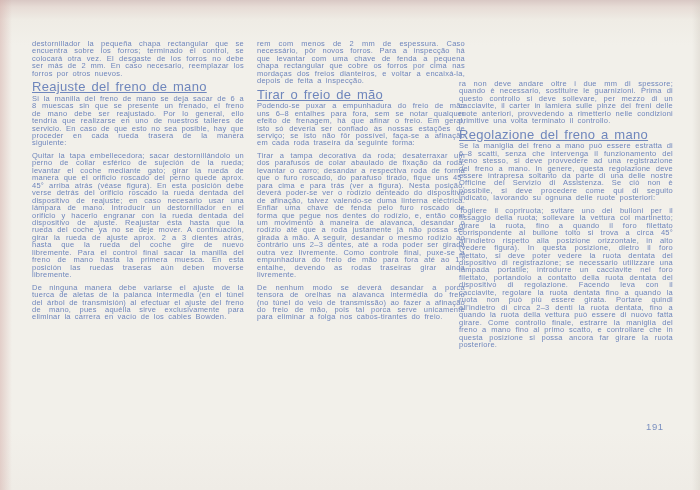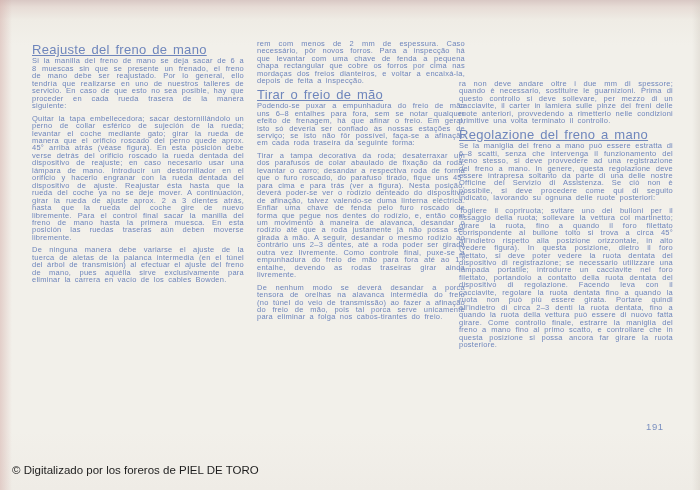--- a/index.html
+++ b/index.html
@@ -55,20 +55,21 @@
     font-size:11.5px;
     color:#1e1e1e;
   }
 </style>
 </head>
 <body>
 
 <div class="scan-page">
 
   <div class="col" id="col-es">
+    <p>destornillador la pequeña chapa rectangular que se encuentra sobre los forros; terminado el control, se colocará otra vez. El desgaste de los forros no debe ser más de 2 mm. En caso necesario, reemplazar los forros por otros nuevos.</p>
     <h2>Reajuste del freno de mano</h2>
     <p>Si la manilla del freno de mano se deja sacar de 6 a 8 muescas sin que se presente un frenado, el freno de mano debe ser reajustado. Por lo general, ello tendría que realizarse en uno de nuestros talleres de servicio. En caso de que esto no sea posible, hay que proceder en cada rueda trasera de la manera siguiente:</p>
     <p>Quitar la tapa embellecedora; sacar destornillándolo un perno de collar esférico de sujeción de la rueda; levantar el coche mediante gato; girar la rueda de manera que el orificio roscado del perno quede aprox. 45° arriba atrás (véase figura). En esta posición debe verse detrás del orificio roscado la rueda dentada del dispositivo de reajuste; en caso necesario usar una lámpara de mano. Introducir un destornillador en el orificio y hacerlo engranar con la rueda dentada del dispositivo de ajuste. Reajustar ésta hasta que la rueda del coche ya no se deje mover. A continuación, girar la rueda de ajuste aprox. 2 a 3 dientes atrás, hasta que la rueda del coche gire de nuevo libremente. Para el control final sacar la manilla del freno de mano hasta la primera muesca. En esta posición las ruedas traseras aún deben moverse libremente.</p>
     <p>De ninguna manera debe variarse el ajuste de la tuerca de aletas de la palanca intermedia (en el túnel del árbol de transmisión) al efectuar el ajuste del freno de mano, pues aquélla sirve exclusivamente para eliminar la carrera en vacío de los cables Bowden.</p>
   </div>
 
   <div class="col" id="col-pt">
     <p>rem com menos de 2 mm de espessura. Caso necessário, pôr novos forros. Para a inspecção há que levantar com uma chave de fenda a pequena chapa rectangular que cobre os forros por cima nas mordaças dos freios dianteiros, e voltar a encaixá-la, depois de feita a inspecção.</p>
     <h2>Tirar o freio de mão</h2>
     <p>Podendo-se puxar a empunhadura do freio de mão uns 6–8 entalhes para fora, sem se notar qualquer efeito de frenagem, há que afinar o freio. Em geral, isto só deveria ser confiado às nossas estações de serviço; se isto não fôr possível, faça-se a afinação em cada roda traseira da seguinte forma:</p>
@@ -78,15 +79,14 @@
 
   <div class="col" id="col-it">
     <p>ra non deve andare oltre i due mm di spessore; quando è necessario, sostituire le guarnizioni. Prima di questo controllo si deve sollevare, per mezzo di un cacciavite, il carter in lamiera sulle pinze dei freni delle ruote anteriori, provvedendo a rimetterlo nelle condizioni primitive una volta terminato il controllo.</p>
     <h2>Regolazione del freno a mano</h2>
     <p>Se la maniglia del freno a mano può essere estratta di 6–8 scatti, senza che intervenga il funzionamento del freno stesso, si deve provvedere ad una registrazione del freno a mano. In genere, questa regolazione deve essere intrapresa soltanto da parte di una delle nostre Officine del Servizio di Assistenza. Se ciò non è possibile, si deve procedere come qui di seguito indicato, lavorando su ognuna delle ruote posteriori:</p>
     <p>Togliere il copriruota; svitare uno dei bulloni per il fissaggio della ruota; sollevare la vettura col martinetto; girare la ruota, fino a quando il foro filettato corrispondente al bullone tolto si trova a circa 45° all'indietro rispetto alla posizione orizzontale, in alto (vedere figura). In questa posizione, dietro il foro filettato, si deve poter vedere la ruota dentata del dispositivo di registrazione; se necessario utilizzare una lampada portatile; introdurre un cacciavite nel foro filettato, portandolo a contatto della ruota dentata del dispositivo di regolazione. Facendo leva con il cacciavite, regolare la ruota dentata fino a quando la ruota non può più essere girata. Portare quindi all'indietro di circa 2–3 denti la ruota dentata, fino a quando la ruota della vettura può essere di nuovo fatta girare. Come controllo finale, estrarre la maniglia del freno a mano fino al primo scatto, e controllare che in questa posizione si possa ancora far girare la ruota posteriore.</p>
   </div>
 
   <div class="page-number">191</div>
 
-  <div class="watermark">© Digitalizado por los foreros de PIEL DE TORO</div>
 
 </div>
 
 </body></html>

